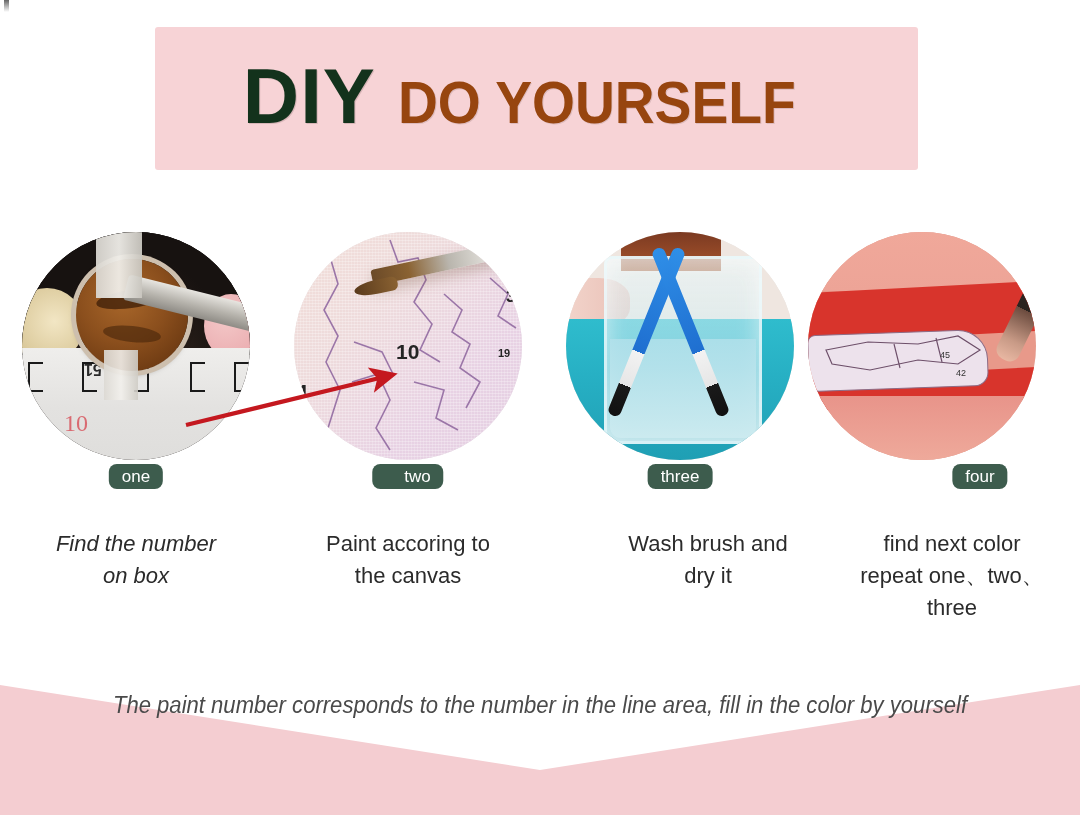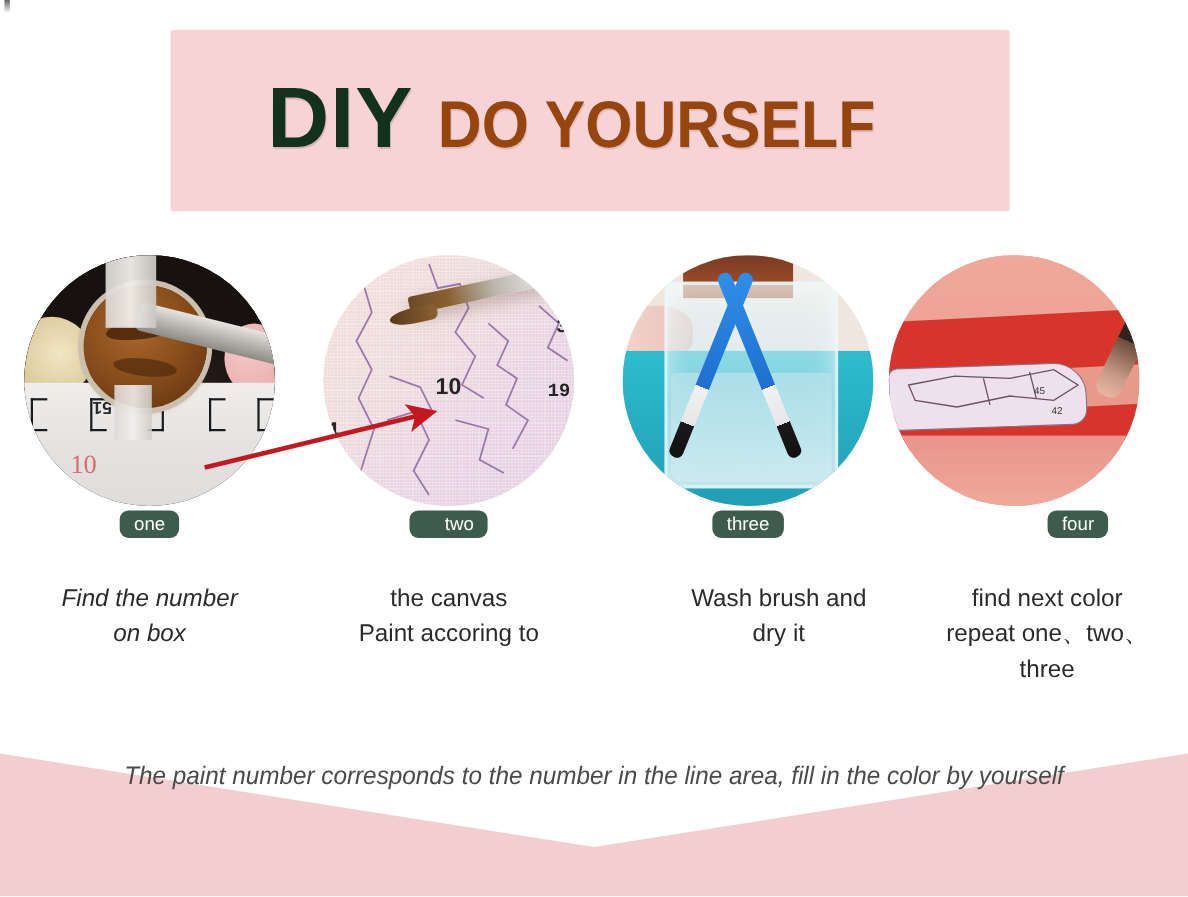--- a/index.html
+++ b/index.html
@@ -24,21 +24,21 @@
     left: 4px; top: -2px;
     width: 5px; height: 14px;
     background: linear-gradient(to bottom, #2b2b2b, rgba(120,120,120,0));
     opacity: .85;
   }
 
   
   .banner {
     position: absolute;
     left: 155px; top: 27px;
-    width: 763px; height: 165px;
+    width: 763px; height: 143px;
     background: #f7d3d6;
     border-radius: 3px;
     display: flex;
     align-items: center;
     justify-content: center;
   }
   .banner-title {
     display: flex;
     align-items: baseline;
     gap: 22px;
@@ -186,21 +186,21 @@
                      repeating-linear-gradient(90deg, rgba(255,255,255,.2) 0 1px, rgba(0,0,0,0) 1px 3px);
   }
   .c2-shapes { position:absolute; inset:0; }
   .c2-num {
     position:absolute;
     font-size:21px; font-weight:bold; color:#242424;
     font-family:"Liberation Sans", sans-serif;
   }
   .c2-num.n4  { left:2px;   top:148px; }
   .c2-num.n10 { left:102px; top:108px; }
-  .c2-num.n19 { left:204px; top:115px; font-size:17px;font-family:Liberation Mono, monospace; }
+  .c2-num.n19 { left:204px; top:115px; font-size:11px; }
   .c2-num.n3  { left:212px; top:55px;  font-size:17px; }
   .c2-brush {
     position:absolute; left:78px; top:38px;
     width:170px; height:16px;
     background:linear-gradient(to right,#6b4a28 0%,#8a6232 22%,#b9b5ad 46%,#e3e1dc 70%,#a5a29b 100%);
     border-radius:3px;
     transform:rotate(-12deg);
     transform-origin:left center;
     box-shadow:0 6px 14px rgba(120,90,70,.35);
   }
@@ -456,22 +456,22 @@
   <div class="badge b-one">one</div>
   <div class="badge b-two">two</div>
   <div class="badge b-three">three</div>
   <div class="badge b-four">four</div>
 
   <div class="caption cap-1">
     <div>Find the number</div>
     <div>on box</div>
   </div>
   <div class="caption cap-2">
+    <div>Paint accoring to</div>
     <div>the canvas</div>
-    <div>Paint accoring to</div>
   </div>
   <div class="caption cap-3">
     <div>Wash brush and</div>
     <div>dry it</div>
   </div>
   <div class="caption cap-4">
     <div>find next color</div>
     <div>repeat one、two、</div>
     <div>three</div>
   </div>

